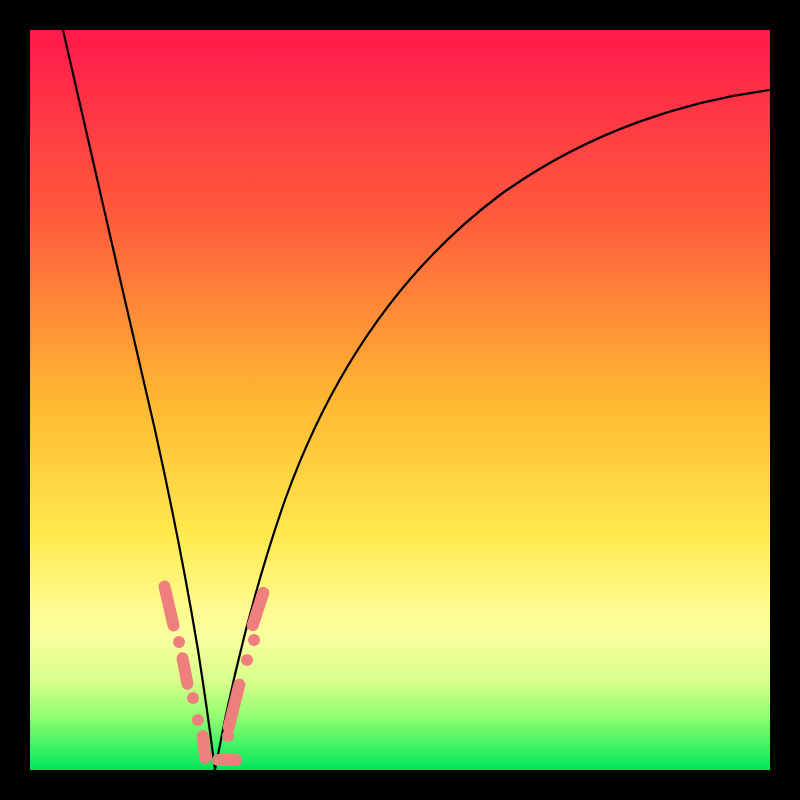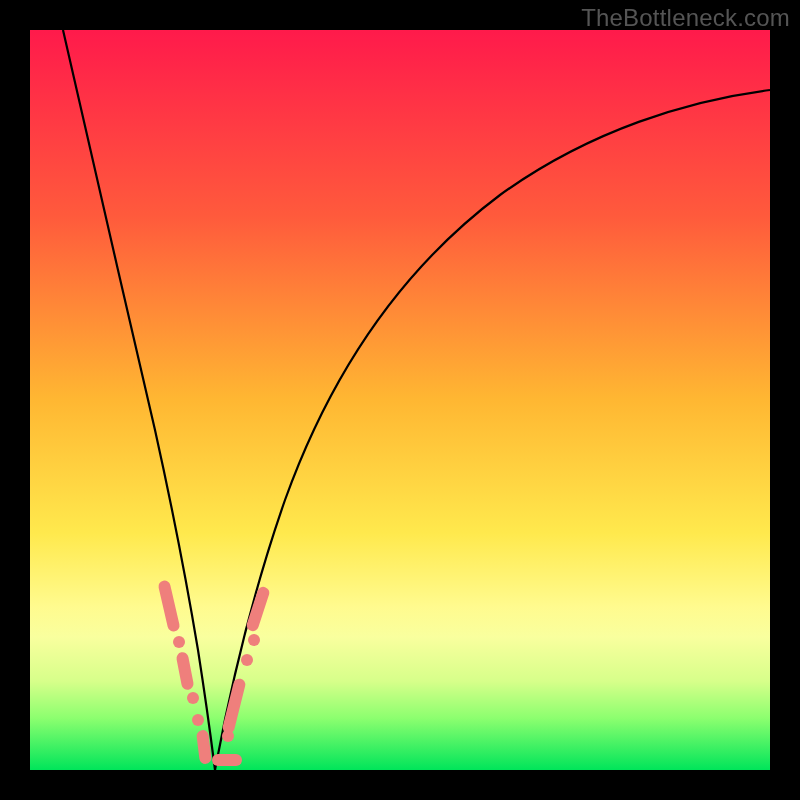--- a/index.html
+++ b/index.html
@@ -54,21 +54,20 @@
     left: 0;
     width: 740px;
     height: 740px;
     overflow: visible;
   }
 </style>
 </head>
 <body>
 
 <div class="frame">
-  <div class="watermark">TheBottleneck.com</div>
   <div class="plot-area">
     <svg class="curves" viewBox="0 0 740 740">
       <path d="M 33 0
                C 60 120, 95 270, 125 400
                C 145 490, 158 560, 168 620
                C 175 665, 180 700, 185 740" fill="none" stroke="#000" stroke-width="2.2"></path>
       <path d="M 185 740
                C 200 660, 220 570, 255 470
                C 300 345, 370 240, 470 165
                C 560 100, 660 70, 740 60" fill="none" stroke="#000" stroke-width="2.2"></path>

